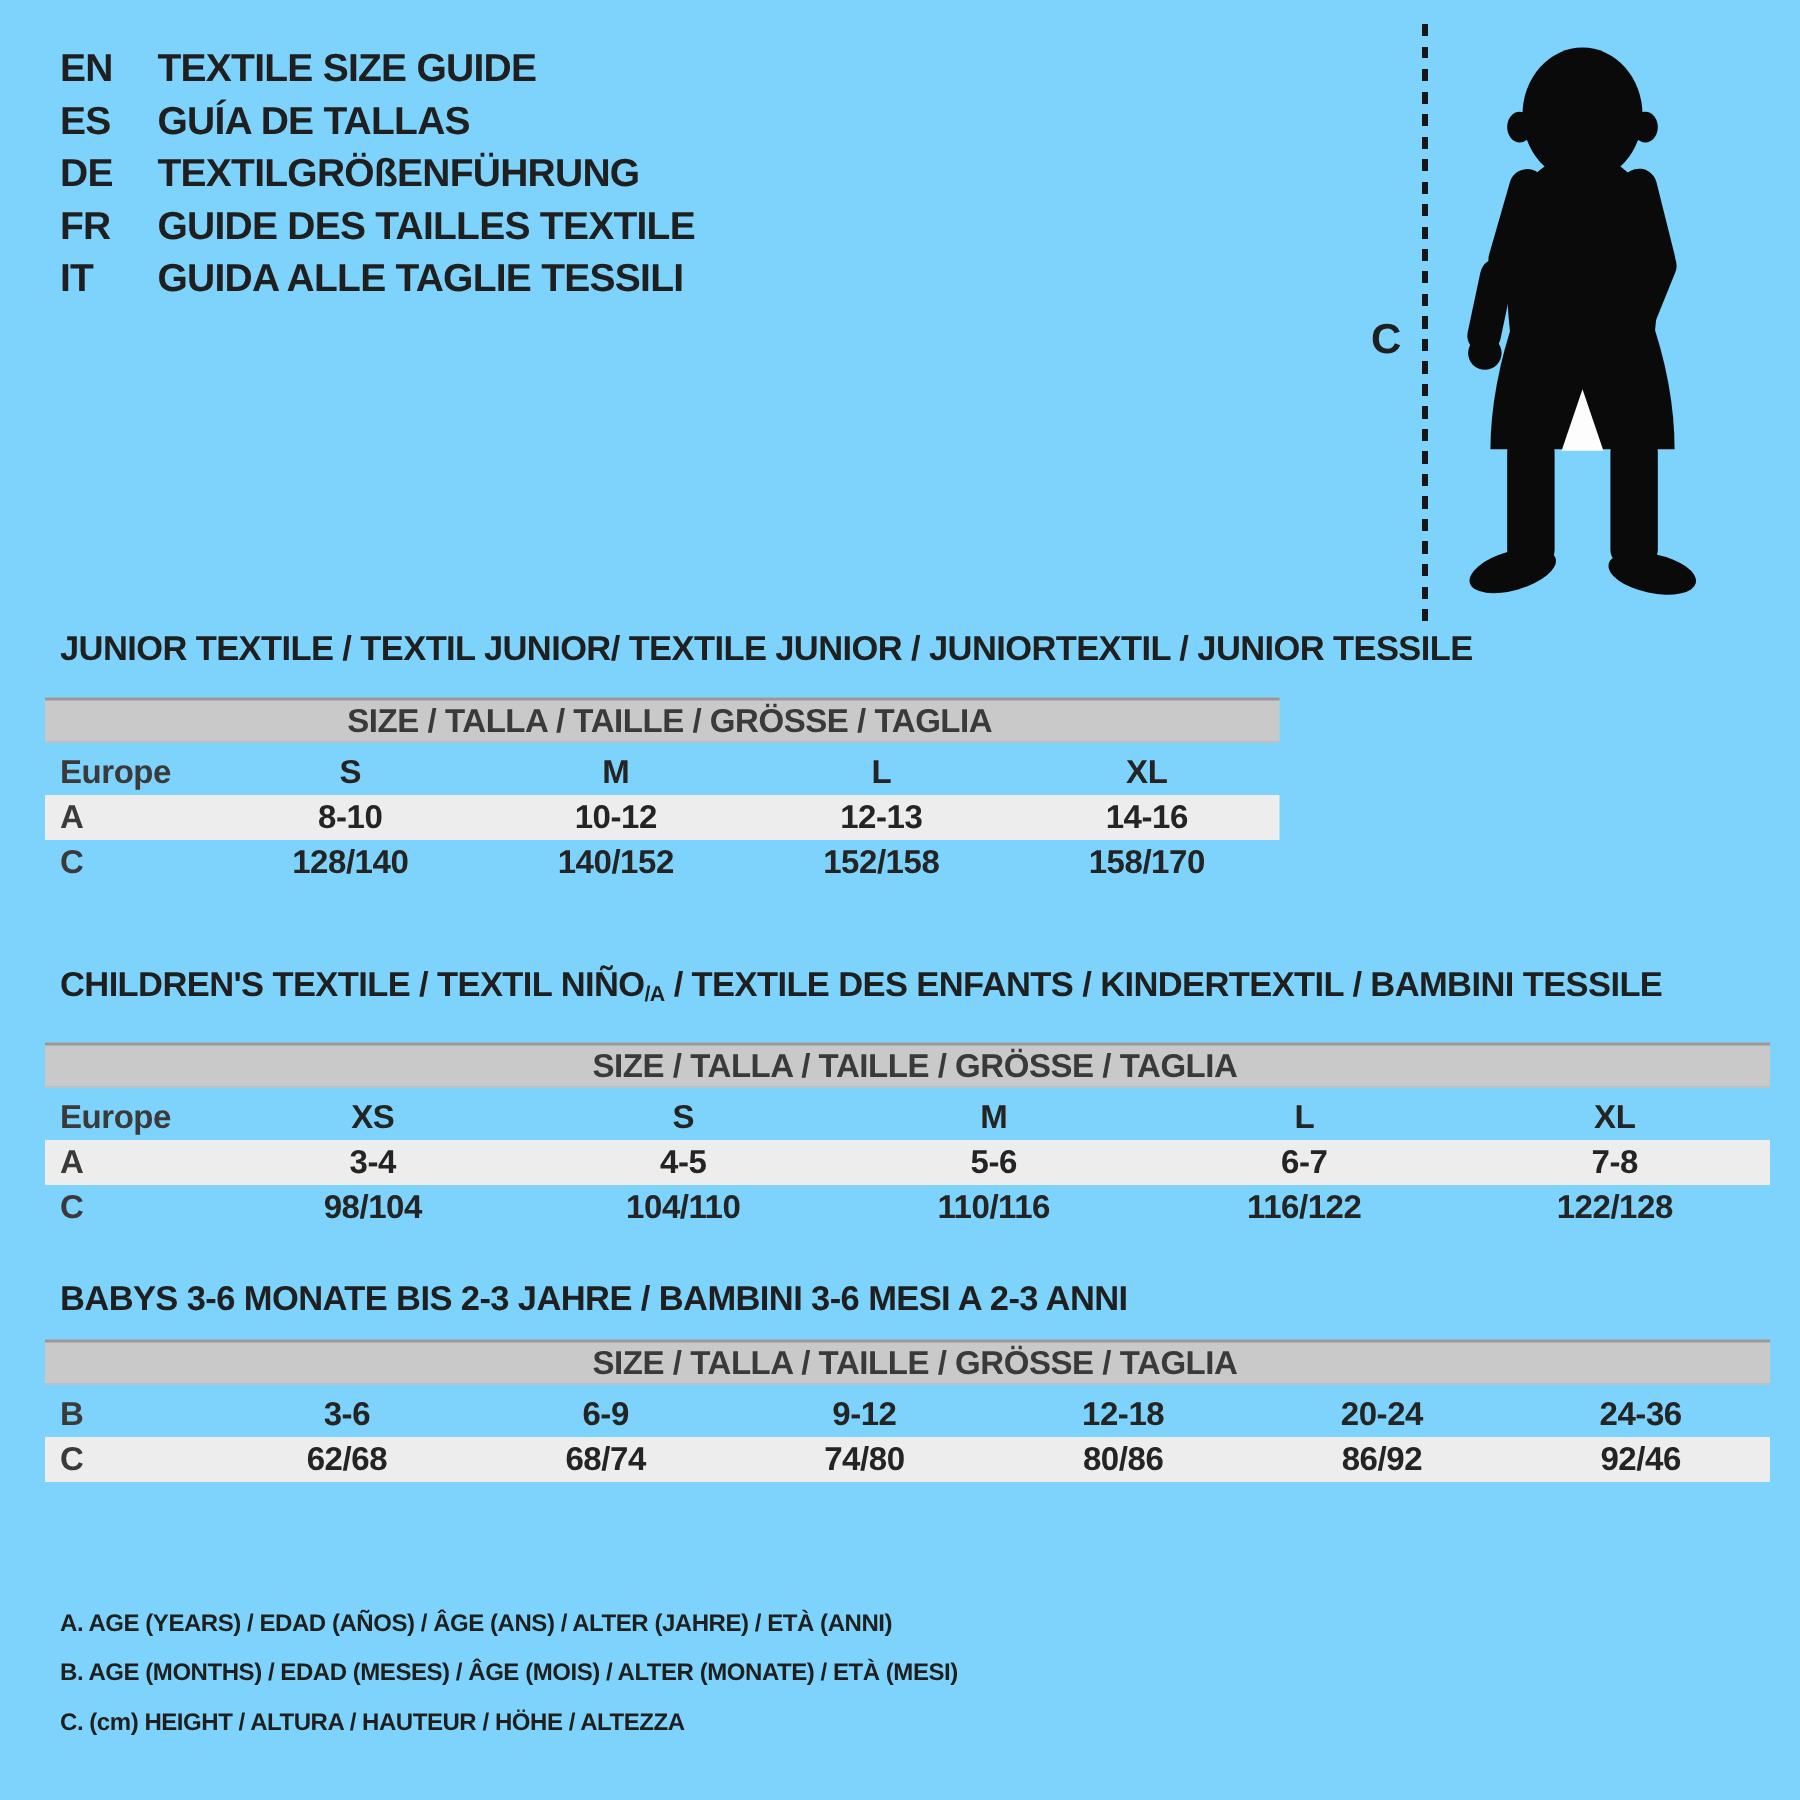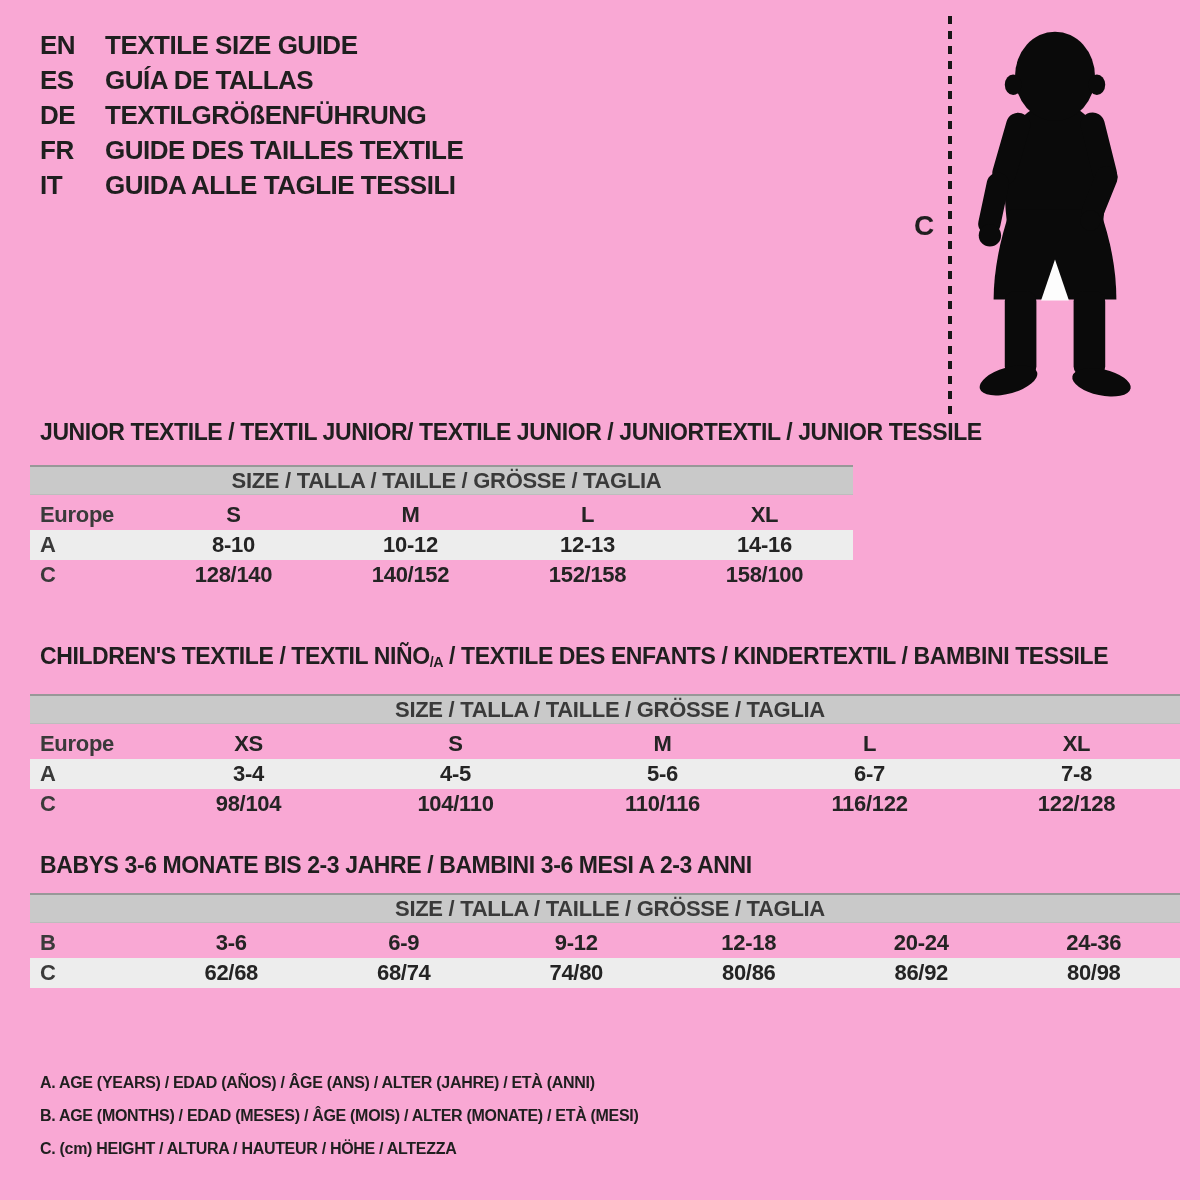--- a/index.html
+++ b/index.html
@@ -1,17 +1,17 @@
 <!DOCTYPE html>
 <html><head>
 <meta charset="utf-8">
 <style>
   html,body{margin:0;padding:0;background:#fff;}
   .page{
-    position:relative;width:1200px;height:1200px;background:#f9a8d4;
+    position:relative;width:1200px;height:1200px;background:#7dd3fc;
     font-family:"Liberation Sans",sans-serif;font-weight:700;color:#1f1f1f;
     overflow:hidden;
   }
   
   .lang-block{position:absolute;left:40px;top:28px;}
   .lang-row{display:flex;height:35px;align-items:center;font-size:26px;letter-spacing:-0.5px;}
   .lang-code{width:65px;flex:0 0 65px;}
   .lang-title{white-space:nowrap;}
   
   .dash-line{
@@ -122,21 +122,21 @@
           <span class="cell">8-10</span>
           <span class="cell">10-12</span>
           <span class="cell">12-13</span>
           <span class="cell">14-16</span>
         </div>
         <div class="trow" style="grid-template-columns: 115px repeat(4, 1fr);">
           <span class="cell lbl">C</span>
           <span class="cell">128/140</span>
           <span class="cell">140/152</span>
           <span class="cell">152/158</span>
-          <span class="cell">158/100</span>
+          <span class="cell">158/170</span>
         </div>
       </div>
   </section>
 
   <section class="sec sec2">
     <h2 class="sec-title"><span>CHILDREN'S TEXTILE / TEXTIL NIÑO</span><span class="title-sub">/A</span><span> / TEXTILE DES ENFANTS / KINDERTEXTIL / BAMBINI TESSILE</span></h2>
     <div class="tbl">
         <div class="thead">SIZE / TALLA / TAILLE / GRÖSSE / TAGLIA</div>
         <div class="trow" style="grid-template-columns: 115px repeat(5, 1fr);">
           <span class="cell lbl">Europe</span>
@@ -180,21 +180,21 @@
           <span class="cell">20-24</span>
           <span class="cell">24-36</span>
         </div>
         <div class="trow shaded" style="grid-template-columns: 115px repeat(6, 1fr);">
           <span class="cell lbl">C</span>
           <span class="cell">62/68</span>
           <span class="cell">68/74</span>
           <span class="cell">74/80</span>
           <span class="cell">80/86</span>
           <span class="cell">86/92</span>
-          <span class="cell">80/98</span>
+          <span class="cell">92/46</span>
         </div>
       </div>
   </section>
 
   <div class="legend">
       <div class="legend-line">A. AGE (YEARS) / EDAD (AÑOS) / ÂGE (ANS) / ALTER (JAHRE) / ETÀ (ANNI)</div>
       <div class="legend-line">B. AGE (MONTHS) / EDAD (MESES) / ÂGE (MOIS) / ALTER (MONATE) / ETÀ (MESI)</div>
       <div class="legend-line">C. (cm) HEIGHT / ALTURA / HAUTEUR / HÖHE / ALTEZZA</div>
     </div>
 

